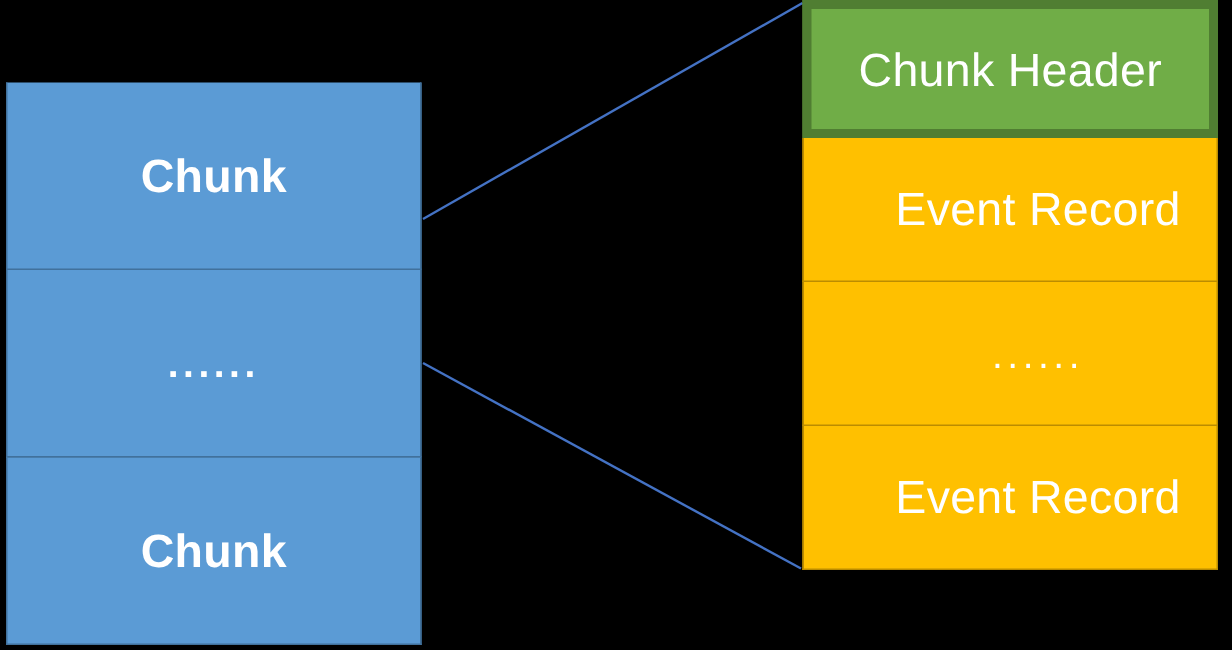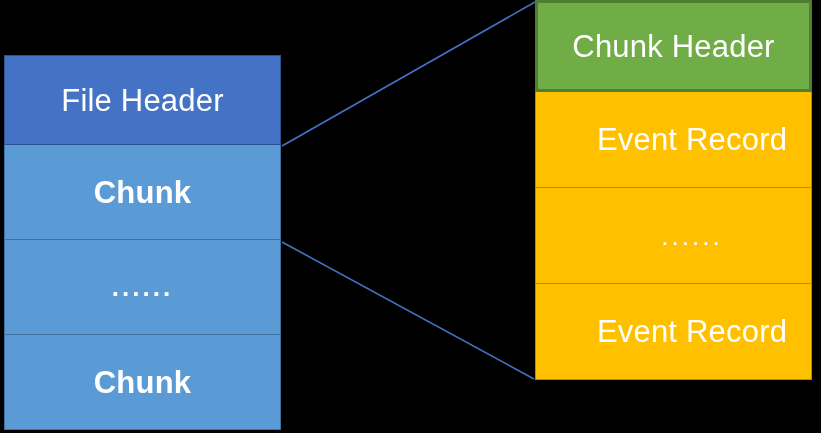--- a/index.html
+++ b/index.html
@@ -76,21 +76,21 @@
     background: #5B9BD5;
     border: 1px solid #41719C;
     border-top: none;
     flex: 1 1 0;
     font-weight: bold;
   }
 
   
   .cell-chunk-header {
     background: #70AD47;
-    border: 3px solid #be185d;
+    border: 6px solid #be185d;
     height: 92px;
   }
   .cell-event {
     background: #FFC000;
     border: 1px solid #BC8C00;
     border-top: none;
     flex: 1 1 0;
     padding-left: 37px;
   }
 
@@ -104,23 +104,20 @@
 <body>
 
 <div id="canvas" style="background: rgb(0, 0, 0);">
 
   <svg id="connectors" viewBox="0 0 821 433" width="821" height="433" xmlns="http://www.w3.org/2000/svg">
     <line x1="282" y1="146" x2="535" y2="2" stroke="#4472C4" stroke-width="1.6" shape-rendering="geometricPrecision"></line>
     <line x1="282" y1="242" x2="534" y2="379" stroke="#4472C4" stroke-width="1.6" shape-rendering="geometricPrecision"></line>
   </svg>
 
   <div id="file-stack" class="stack">
-    <div class="cell cell-file-header" style="background: rgb(68, 114, 196); border-color: rgb(47, 82, 143); color: rgb(255, 255, 255);">
-      <span>File Header</span>
-    </div>
     <div class="cell cell-chunk" style="background: rgb(91, 155, 213); border-color: rgb(65, 113, 156); color: rgb(255, 255, 255);">
       <span>Chunk</span>
     </div>
     <div class="cell cell-chunk is-ellipsis" style="background: rgb(91, 155, 213); border-color: rgb(65, 113, 156); color: rgb(255, 255, 255);">
       <span>......</span>
     </div>
     <div class="cell cell-chunk" style="background: rgb(91, 155, 213); border-color: rgb(65, 113, 156); color: rgb(255, 255, 255);">
       <span>Chunk</span>
     </div>
   </div>

